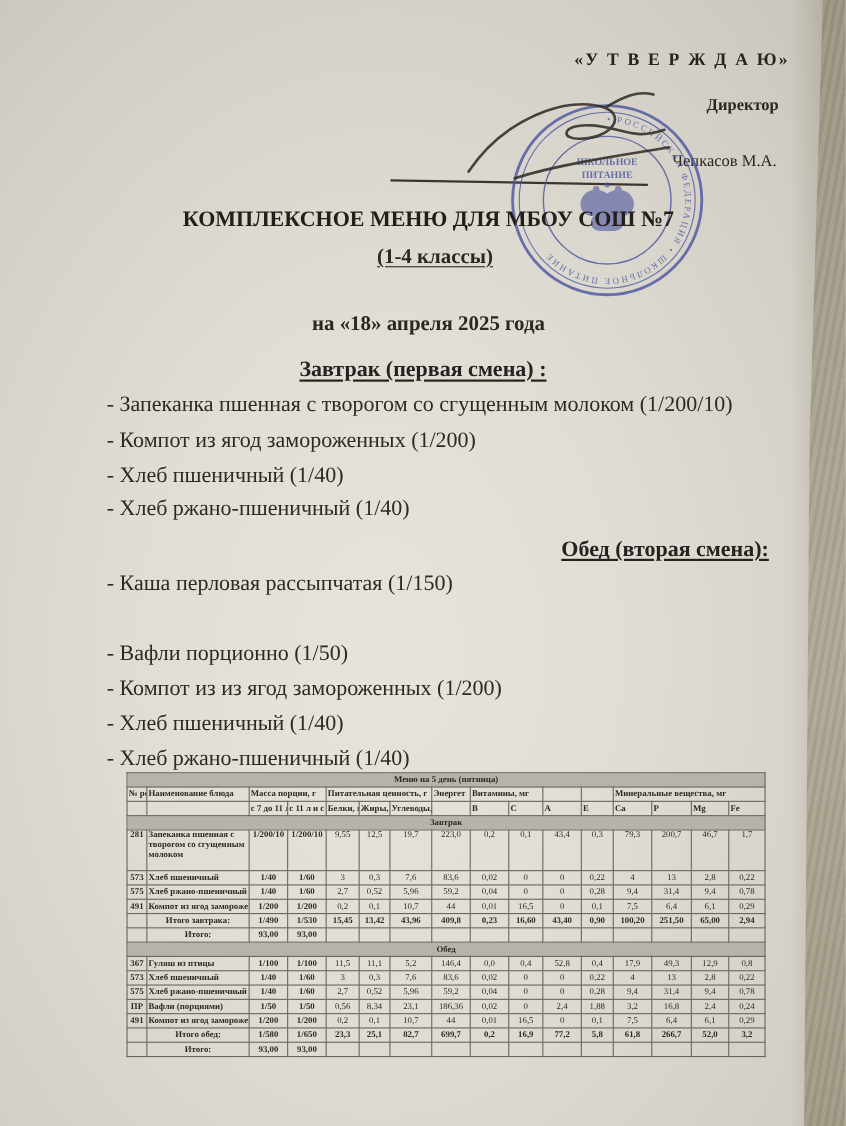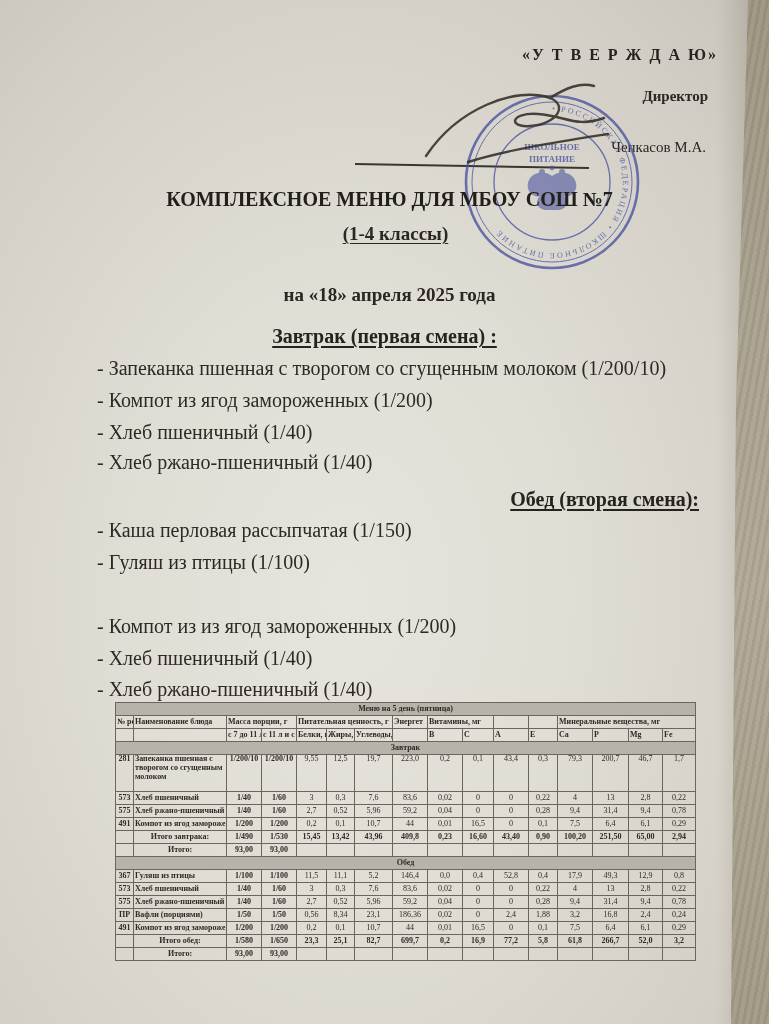--- a/index.html
+++ b/index.html
@@ -100,21 +100,21 @@
     <div class="txt t3">на «18» апреля 2025 года</div>
 
     <div class="txt sechead bheading">Завтрак (первая смена) :</div>
     <div class="txt mitem" style="top:357px">- Запеканка пшенная с творогом со сгущенным молоком (1/200/10)</div>
     <div class="txt mitem" style="top:389px">- Компот из ягод замороженных (1/200)</div>
     <div class="txt mitem" style="top:421px">- Хлеб пшеничный (1/40)</div>
     <div class="txt mitem" style="top:451px">- Хлеб ржано-пшеничный (1/40)</div>
 
     <div class="txt sechead lheading">Обед (вторая смена):</div>
     <div class="txt mitem" style="top:519px">- Каша перловая рассыпчатая (1/150)</div>
-    <div class="txt mitem" style="top:551px">- Гуляш из птицы (1/100)</div>
+    <div class="txt mitem" style="top:583px">- Вафли порционно (1/50)</div>
     <div class="txt mitem" style="top:615px">- Компот из из ягод замороженных (1/200)</div>
     <div class="txt mitem" style="top:647px">- Хлеб пшеничный (1/40)</div>
     <div class="txt mitem" style="top:678px">- Хлеб ржано-пшеничный (1/40)</div>
 
     <table id="menu-table">
       <colgroup>
         <col style="width:18px">
           <col style="width:93px">
           <col style="width:35px">
           <col style="width:35px">

